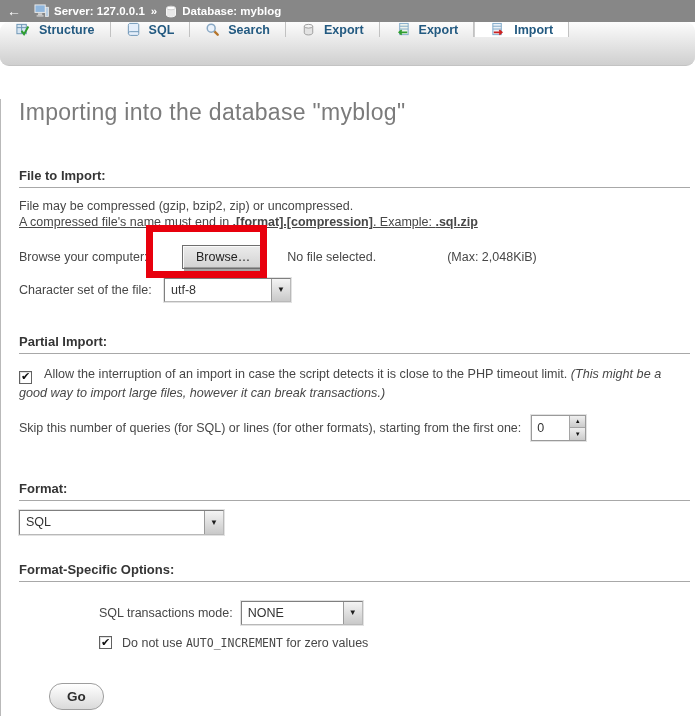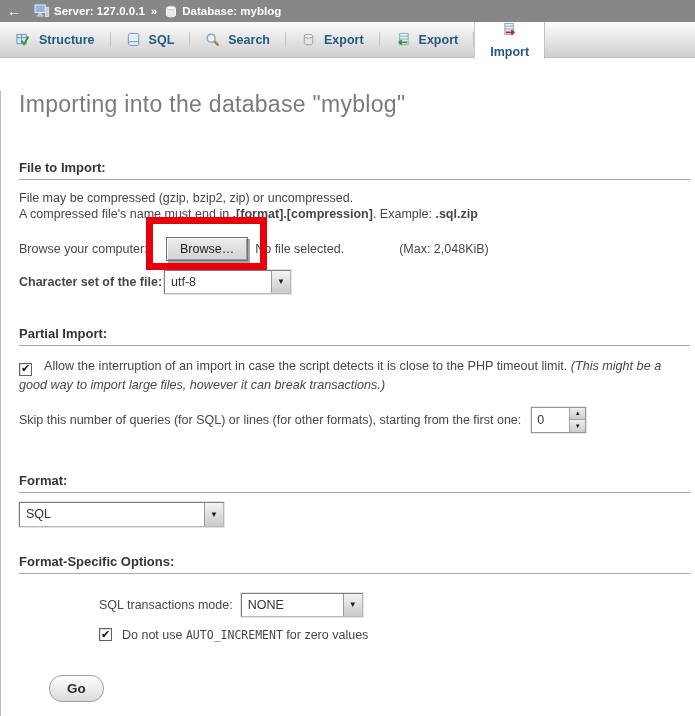--- a/index.html
+++ b/index.html
@@ -7,47 +7,47 @@
     font-family:"Liberation Sans", sans-serif; }
 
   
   .topbar { height:22px; background:#878787; display:flex; align-items:center;
     padding:0 7px; color:#fff; font-size:11.5px; font-weight:bold; }
   .topbar .back { font-size:14px; font-weight:normal; margin-right:11px; }
   .topbar .crumb-icon { display:inline-flex; margin:0 5px 0 2px; }
   .topbar .sep { margin:0 6px; }
 
   
-  .tabbar { height:36px; background:linear-gradient(#fcfcfc,#cfcfcf);
-    border-bottom:1px solid #c3c3c3; display:flex; align-items:center; }
+  .tabbar { height:44px; background:linear-gradient(#fcfcfc,#cfcfcf);
+    border-bottom:1px solid #c3c3c3; display:flex; align-items:flex-start;border-radius:9px; }
   .tab { display:flex; align-items:center; gap:8px; padding:0 15px;
     border-right:1px solid #c2c2c2; color:#235a81; font-weight:bold;
     font-size:12.5px; cursor:pointer; }
   .tab.selected { background:#fff; border-left:1px solid #cccccc;
-    margin-bottom:-1px;flex-direction:column; }
+    margin-bottom:-1px; }
   .tab .ticon { display:inline-flex; }
 
   
   .content { padding:0 5px 0 18px; border-left:1px solid #b9b9b9;
     min-height:658px; }
   h1.title { margin-top:33px; font-size:23px; font-weight:normal;
     color:#7b7b7b; letter-spacing:.3px; }
   .sec-h { font-size:13px; font-weight:bold; color:#353535;
     padding-bottom:4px; border-bottom:1px solid #a8a8a8; }
   .mt-file { margin-top:42px; } .mt-partial { margin-top:32px; }
   .mt-format { margin-top:40px; } .mt-fso { margin-top:27px; }
   .body-txt { font-size:12.5px; color:#474747; line-height:15px; }
-  .p1 { margin-top:11px; } .p2 { margin-top:1px; }
+  .p1 { margin-top:11px; } .p2 { margin-top:1px;text-decoration:underline; }
   b { font-weight:bold; }
 
   .row { display:flex; align-items:center; font-size:12.5px; color:#474747; }
-  .row-browse { margin-top:13px; height:27px; position:relative; }
+  .row-browse { margin-top:13px; height:27px; position:relative;gap:16px; }
   .lbl-browse { width:147px; }
   .row-charset { margin-top:7px; height:25px; }
-  .lbl-charset { width:145px;font-weight:bold; }
+  .lbl-charset { width:145px; }
   .nofile { margin-left:7px; }
   .maxsize { margin-left:55px; }
 
   
   .btn3d { font-family:"Liberation Sans",sans-serif; font-size:12.5px;
     color:#222; background:linear-gradient(#ececec,#d2d2d2);
     border:1px solid #6f6f6f; padding:4px 13px;
     box-shadow:inset 1px 1px 0 #fafafa, inset -1px -1px 0 #9d9d9d,
                2px 2px 0 rgba(90,90,90,.55); cursor:pointer; }
 

